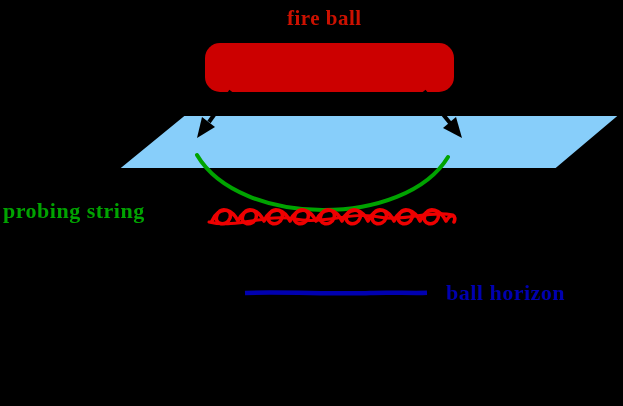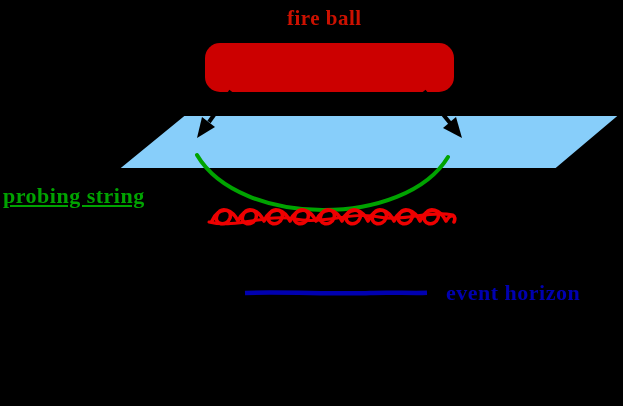--- a/index.html
+++ b/index.html
@@ -22,21 +22,21 @@
   }
   .lbl {
     position: absolute;
     font-weight: bold;
     font-size: 22px;
     line-height: 1.05;
     white-space: nowrap;
     letter-spacing: 0.5px;
   }
   .lbl-fireball      { left: 287px; top: 7px;   font-size: 21px; color: var(--fireball_text); }
-  .lbl-probingstring { left: 3px;   top: 184px; color: var(--string_green); text-decoration: underline; }
+  .lbl-probingstring { left: 3px;   top: 199px; color: var(--string_green); }
   .lbl-fallingshell  { left: 486px; top: 213px; color: var(--shell_red); }
   .lbl-eventhorizon  { left: 446px; top: 281px; color: var(--horizon_blue); }
 
   .plane-poly    { fill: var(--plane); stroke: var(--arrow); stroke-width: 2; }
   .fireball-rect { fill: var(--fireball); }
   .arrow-shaft   { stroke: var(--arrow); stroke-width: 4; }
   .arrow-head    { fill: var(--arrow); }
   .string-curve  { fill: none; stroke: var(--string_green); stroke-width: 4; stroke-linecap: round; }
   .shell-scribble{ fill: none; stroke: var(--shell_red); stroke-linecap: round; stroke-linejoin: round; }
   .horizon-line  { fill: none; stroke: var(--horizon_blue); stroke-width: 4.5; }
@@ -75,14 +75,14 @@
              c 7,-15 21,-13 18,-3 c -3,9 -17,7 -13,-3 c 4,-9 15,-6 21,6
              c 7,-15 21,-13 18,-3 c -3,9 -17,7 -13,-3 c 4,-9 15,-6 21,6
              c 5,-8 11,-6 8,1"></path>
     <path class="shell-scribble" stroke-width="3" d="M209,222 c 28,7 58,-9 86,-3 c 28,6 56,-8 84,-2 c 24,5 50,-7 74,-2"></path>
 
     <path class="horizon-line" d="M245,293 C280,291.5 340,294.5 370,293 C390,292 410,293.5 427,292.8"></path>
   </svg>
 
   <div class="lbl lbl-fireball">fire ball</div>
   <div class="lbl lbl-probingstring">probing string</div>
-  <div class="lbl lbl-eventhorizon">event horizon</div>
+  <div class="lbl lbl-eventhorizon">ball horizon</div>
 </div>
 
 </body></html>

